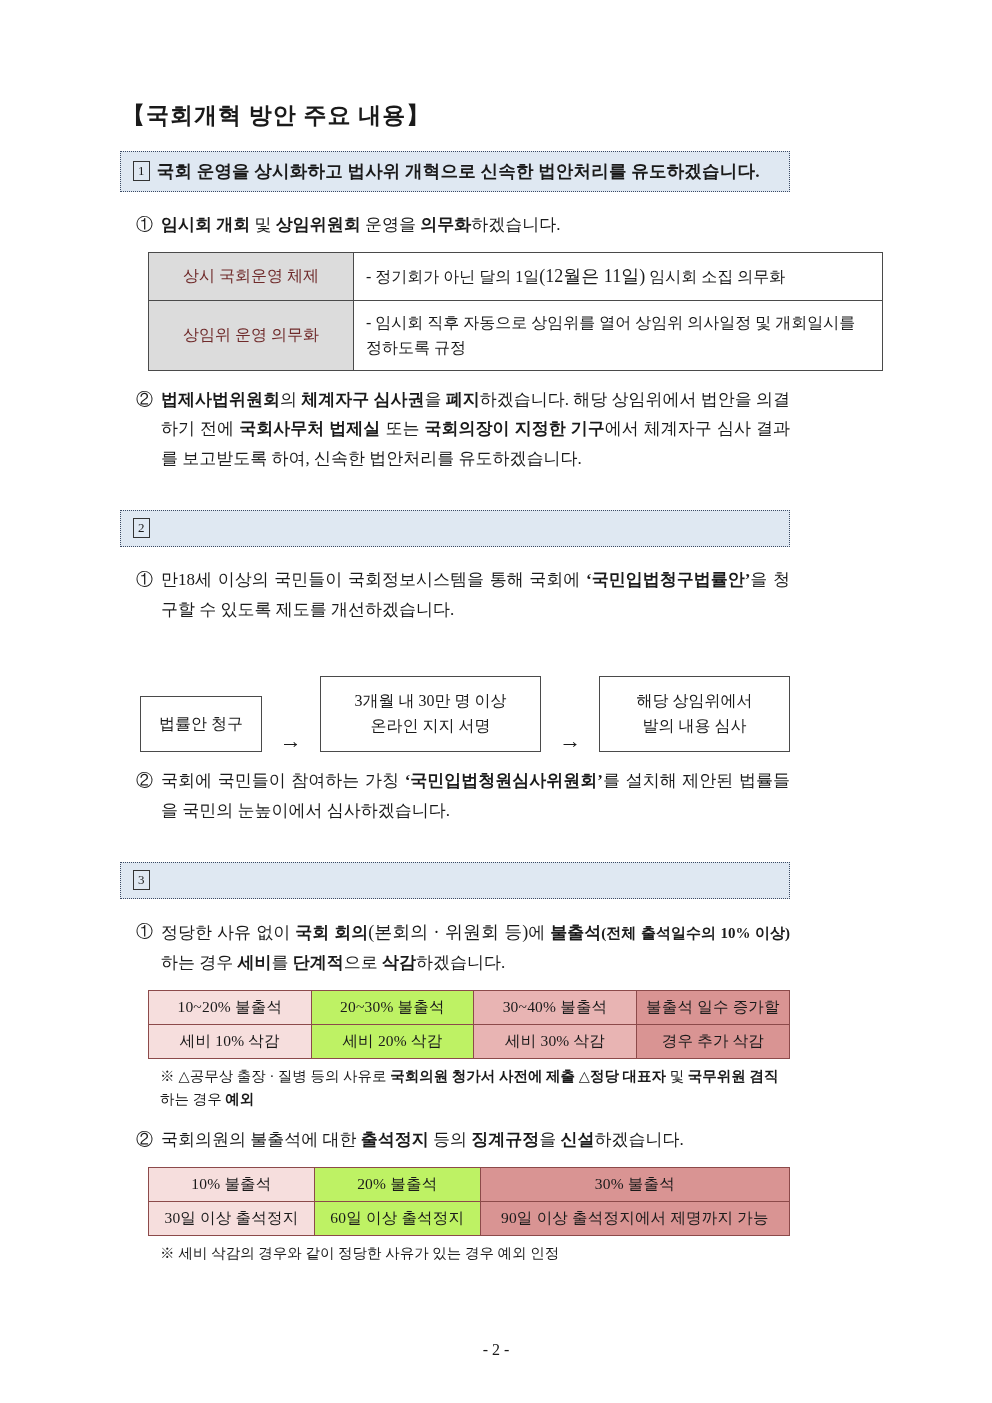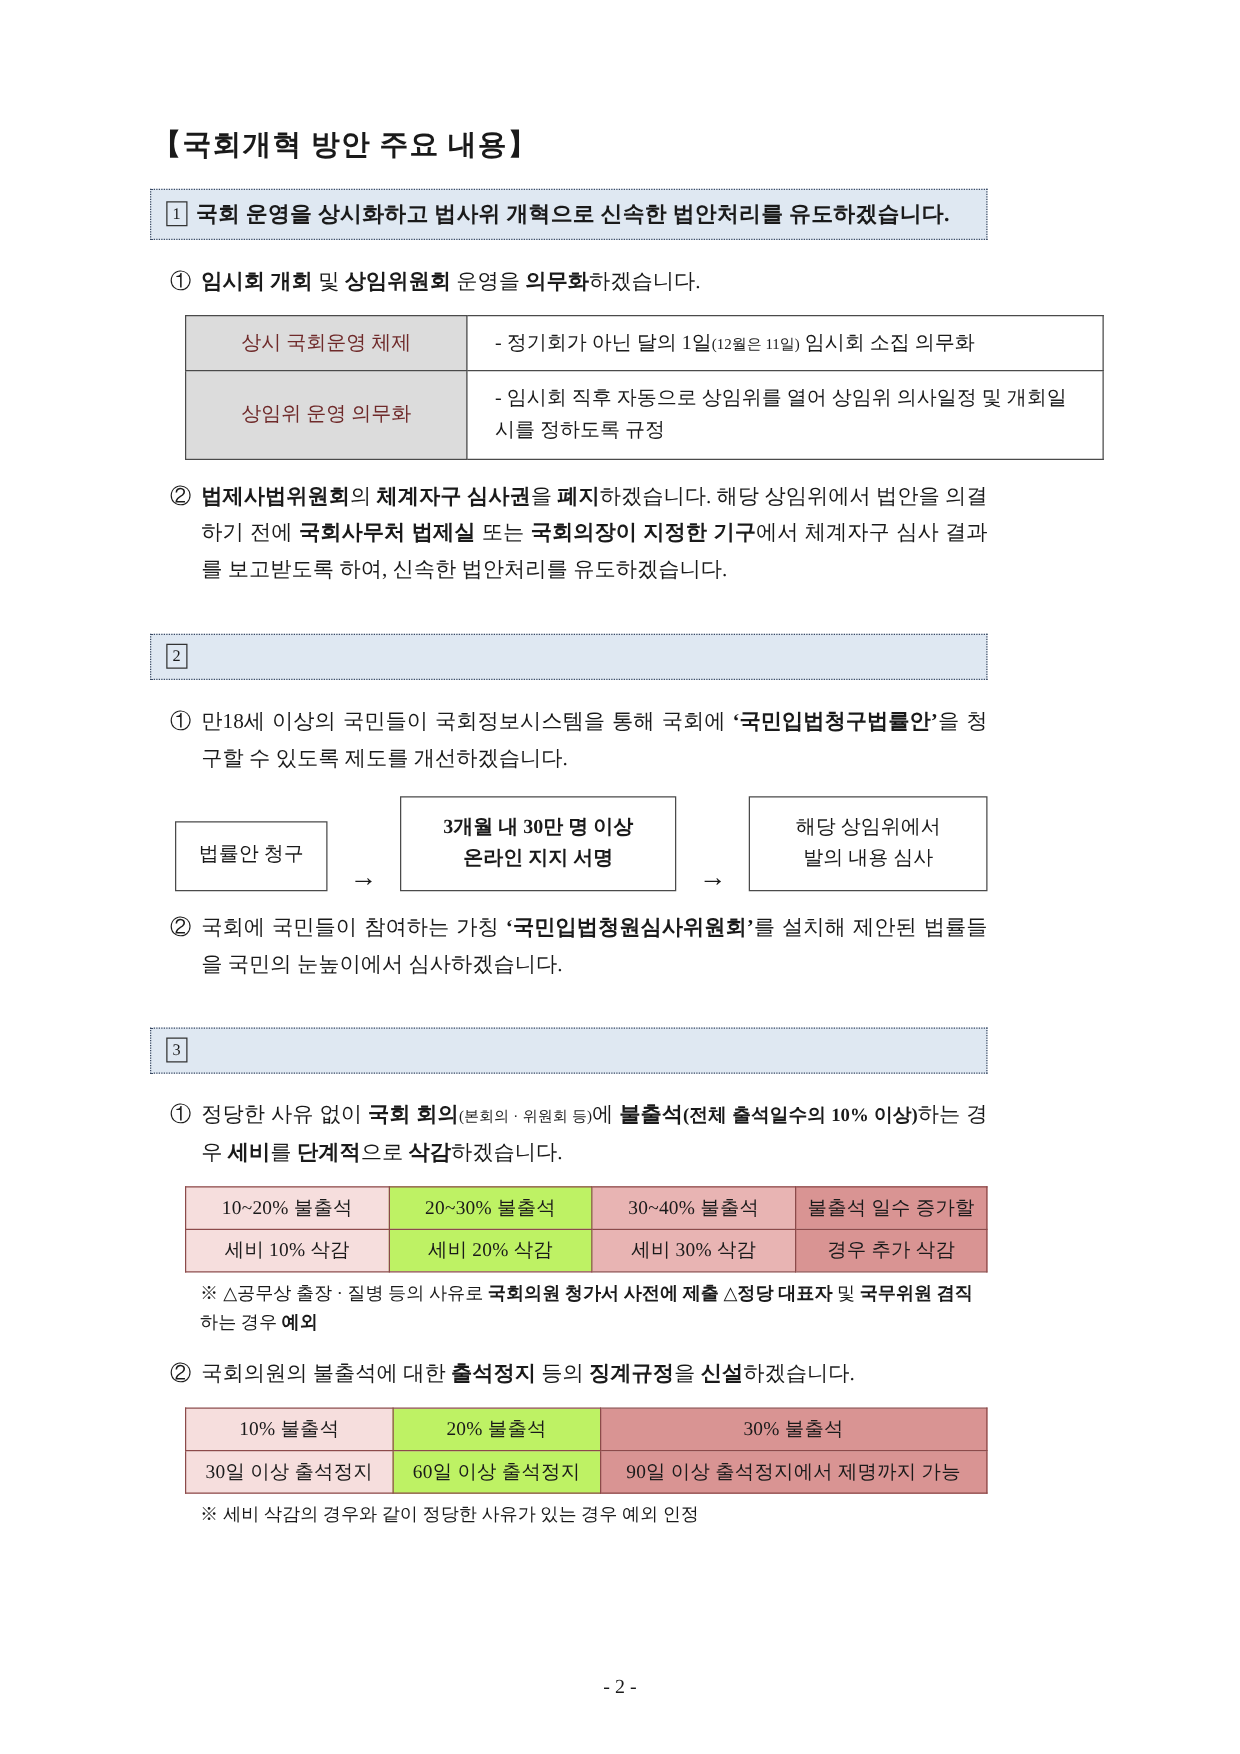--- a/index.html
+++ b/index.html
@@ -63,32 +63,32 @@
   }
   .item-num {
     flex: 0 0 auto;
     font-size: 17px;
   }
   .item-body {
     flex: 1 1 auto;
     text-align: justify;
   }
   .b { font-weight: bold; }
-  .sm { font-size: 12px; }
+  .sm { font-size: 18px; }
   .smb { font-size: 15px; font-weight: bold; }
 
   
   .tbl-basic {
     border-collapse: collapse;
     margin: 12px 0 14px 28px;
     width: 735px;
   }
   .tbl-basic td {
     border: 1px solid #4a4a4a;
-    padding: 9px 22px;
+    padding: 9px 12px;
     font-size: 16px;
     vertical-align: middle;
     line-height: 1.6;
   }
   .tbl-basic td.label {
     background: #dcdcdc;
     width: 180px;
     text-align: center;
     color: #6f2a2a;
     font-size: 16px;
@@ -106,22 +106,22 @@
     text-align: center;
     font-size: 16px;
     line-height: 1.55;
     padding: 12px 14px;
     min-height: 30px;
     display: flex;
     flex-direction: column;
     justify-content: center;
   }
   .flow-box.b1 { width: 120px; }
-  .flow-box.b2 { width: 250px; font-weight: bold; }
-  .flow-box.b3 { width: 210px; }
+  .flow-box.b2 { width: 250px; }
+  .flow-box.b3 { width: 210px; margin-top: 36px; }
   .flow-arrow {
     font-size: 22px;
     line-height: 1;
   }
 
   
   .tbl-pink {
     border-collapse: collapse;
     margin: 12px 0 6px 28px;
     border-radius: 32px;

